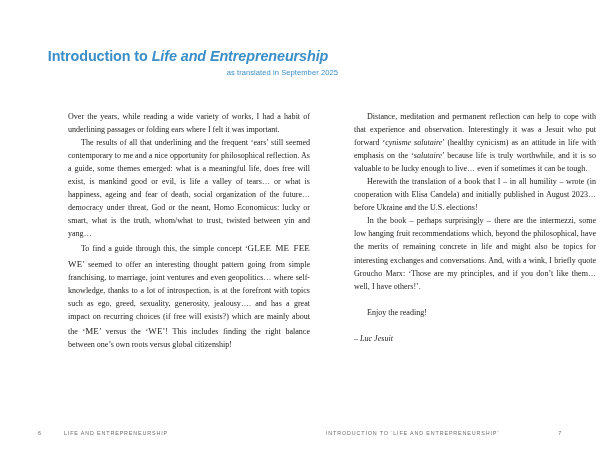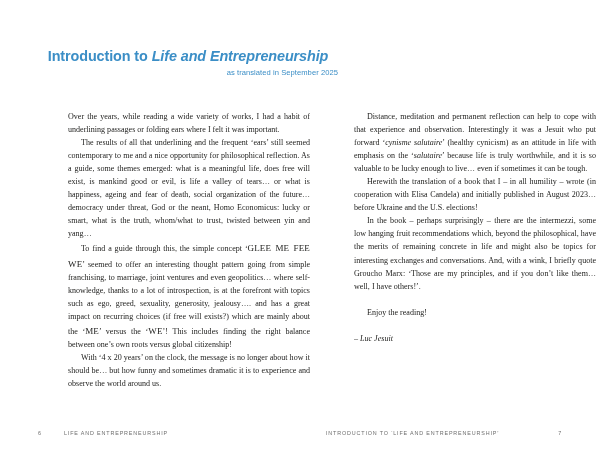--- a/index.html
+++ b/index.html
@@ -146,21 +146,20 @@
     <h1 class="title"><span>Introduction to </span><span class="it">Life and Entrepreneurship</span></h1>
     <div class="subtitle">as translated in September 2025</div>
   </div>
 
   <div class="columns">
 
     <div class="col">
       <p class="noindent">Over the years, while reading a wide variety of works, I had a habit of underlining passages or folding ears where I felt it was important.</p>
       <p class="indent">The results of all that underlining and the frequent ‘ears’ still seemed contemporary to me and a nice opportunity for philosophical reflection. As a guide, some themes emerged: what is a meaningful life, does free will exist, is mankind good or evil, is life a valley of tears… or what is happiness, ageing and fear of death, social organization of the future… democracy under threat, God or the neant, Homo Economicus: lucky or smart, what is the truth, whom/what to trust, twisted between yin and yang…</p>
       <p class="indent"><span>To find a guide through this, the simple concept ‘</span><span class="sc">glee me fee we</span><span>’ seemed to offer an interesting thought pattern going from simple franchising, to marriage, joint ventures and even geopolitics… where self-knowledge, thanks to a lot of introspection, is at the forefront with topics such as ego, greed, sexuality, generosity, jealousy…. and has a great impact on recurring choices (if free will exists?) which are mainly about the ‘</span><span class="sc">me</span><span>’ versus the ‘</span><span class="sc">we</span><span>’! This includes finding the right balance between one’s own roots versus global citizenship!</span></p>
-      <p class="indent">With ‘4 x 20 years’ on the clock, the message is no longer about how it should be… but how funny and sometimes dramatic it is to experience and observe the world around us.</p>
     </div>
 
     <div class="col">
       <p class="indent"><span>Distance, meditation and permanent reflection can help to cope with that experience and observation. Interestingly it was a Jesuit who put forward ‘</span><span class="it">cynisme salutaire</span><span>’ (healthy cynicism) as an attitude in life with emphasis on the ‘</span><span class="it">salutaire</span><span>’ because life is truly worthwhile, and it is so valuable to be lucky enough to live… even if sometimes it can be tough.</span></p>
       <p class="indent">Herewith the translation of a book that I – in all humility – wrote (in cooperation with Elisa Candela) and initially published in August 2023… before Ukraine and the U.S. elections!</p>
       <p class="indent">In the book – perhaps surprisingly – there are the intermezzi, some low hanging fruit recommendations which, beyond the philosophical, have the merits of remaining concrete in life and might also be topics for interesting exchanges and conversations. And, with a wink, I briefly quote Groucho Marx: ‘Those are my principles, and if you don’t like them… well, I have others!’.</p>
       <div class="spacer-line"></div>
       <p class="indent">Enjoy the reading!</p>
       <div class="spacer-line"></div>
       <p class="signature">– Luc Jesuit</p>

